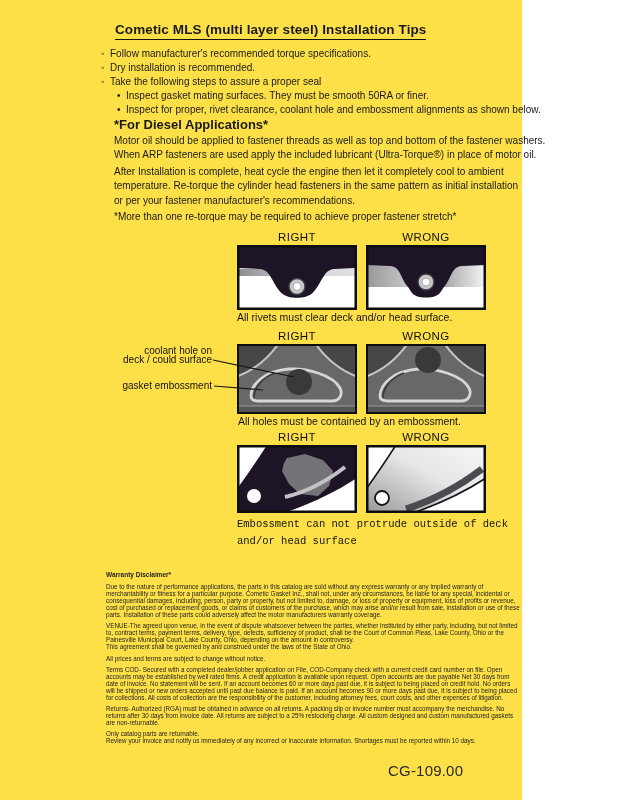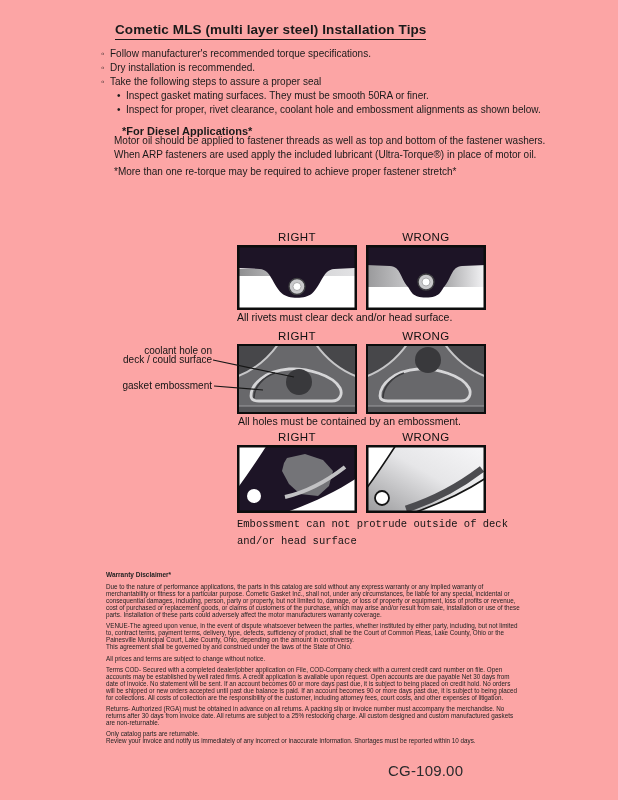--- a/index.html
+++ b/index.html
@@ -1,27 +1,27 @@
 <!DOCTYPE html>
 <html><head>
 <meta charset="utf-8">
 <style>
   html,body{margin:0;padding:0;width:618px;height:800px;overflow:hidden;background:#ffffff;}
-  .page{position:relative;width:618px;height:800px;background:#fca5a5;
+  .page{position:relative;width:522px;height:800px;background:#fde047;
         font-family:"Liberation Sans",sans-serif;color:#1a1a1a;}
 
   .title{position:absolute;left:115px;top:22px;margin:0;font-size:13.5px;font-weight:bold;
          letter-spacing:.1px;border-bottom:1.6px solid #141414;padding-bottom:2px;display:inline-block;}
 
   .tips{position:absolute;left:101px;top:47px;width:460px;font-size:10px;line-height:14px;}
   .tip-row{white-space:nowrap;}
   .tip-sub{padding-left:16px;}
   .marker{display:inline-block;width:9px;}
 
-  .diesel-heading{position:absolute;left:114px;top:117px;margin:8px;font-size:11px;font-weight:bold;}
+  .diesel-heading{position:absolute;left:114px;top:117px;margin:0;font-size:13px;font-weight:bold;}
   .diesel{position:absolute;left:114px;top:134px;width:440px;font-size:10px;line-height:14.3px;}
   .diesel p{margin:0 0 2.5px 0;white-space:pre-line;}
 
   .dlabel{position:absolute;width:120px;text-align:center;font-size:11.5px;letter-spacing:.4px;color:#111;}
   .panel{position:absolute;width:120px;}
   .panel svg{display:block;width:100%;height:100%;}
 
   .caption{position:absolute;font-size:10.5px;color:#141414;}
   .pre{white-space:pre-line;}
 
@@ -47,20 +47,23 @@
     <div class="tip-row"><span class="marker">◦</span><span>Dry installation is recommended.</span></div>
     <div class="tip-row"><span class="marker">◦</span><span>Take the following steps to assure a proper seal</span></div>
     <div class="tip-row tip-sub"><span class="marker">•</span><span>Inspect gasket mating surfaces.  They must be smooth 50RA or finer.</span></div>
     <div class="tip-row tip-sub"><span class="marker">•</span><span>Inspect for proper, rivet clearance, coolant hole and embossment alignments as shown below.</span></div>
   </div>
 
   <h2 class="diesel-heading">*For Diesel Applications*</h2>
   <div class="diesel">
     <p>Motor oil should be applied to fastener threads as well as top and bottom of the fastener washers.
 When ARP fasteners are used apply the included lubricant (Ultra-Torque®) in place of motor oil.</p>
+    <p>After Installation is complete, heat cycle the engine then let it completely cool to ambient
+temperature. Re-torque the cylinder head fasteners in the same pattern as initial installation
+or per your fastener manufacturer's recommendations.</p>
     <p>*More than one re-torque may be required to achieve proper fastener stretch*</p>
   </div>
 
   <div class="dlabel" style="left:237px;top:231px;">RIGHT</div>
   <div class="dlabel" style="left:366px;top:231px;">WRONG</div>
 
   <div class="panel" style="left:237px;top:245px;height:65px;">
     <svg viewBox="0 0 120 65">
       <defs>
         <linearGradient id="dg1" x1="0" y1="0" x2="1" y2="0">

